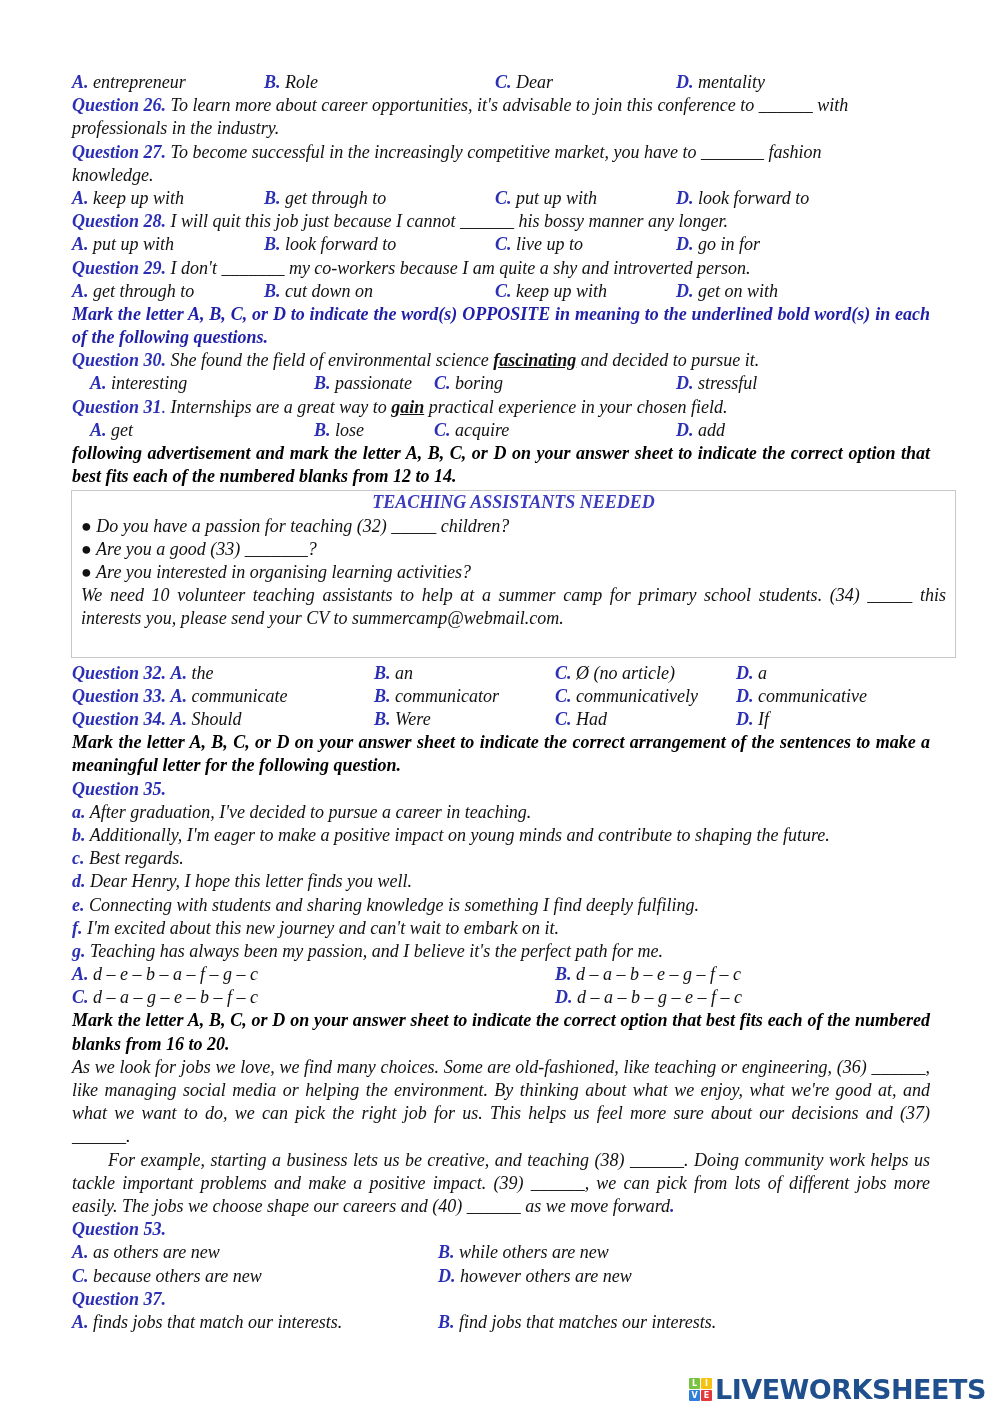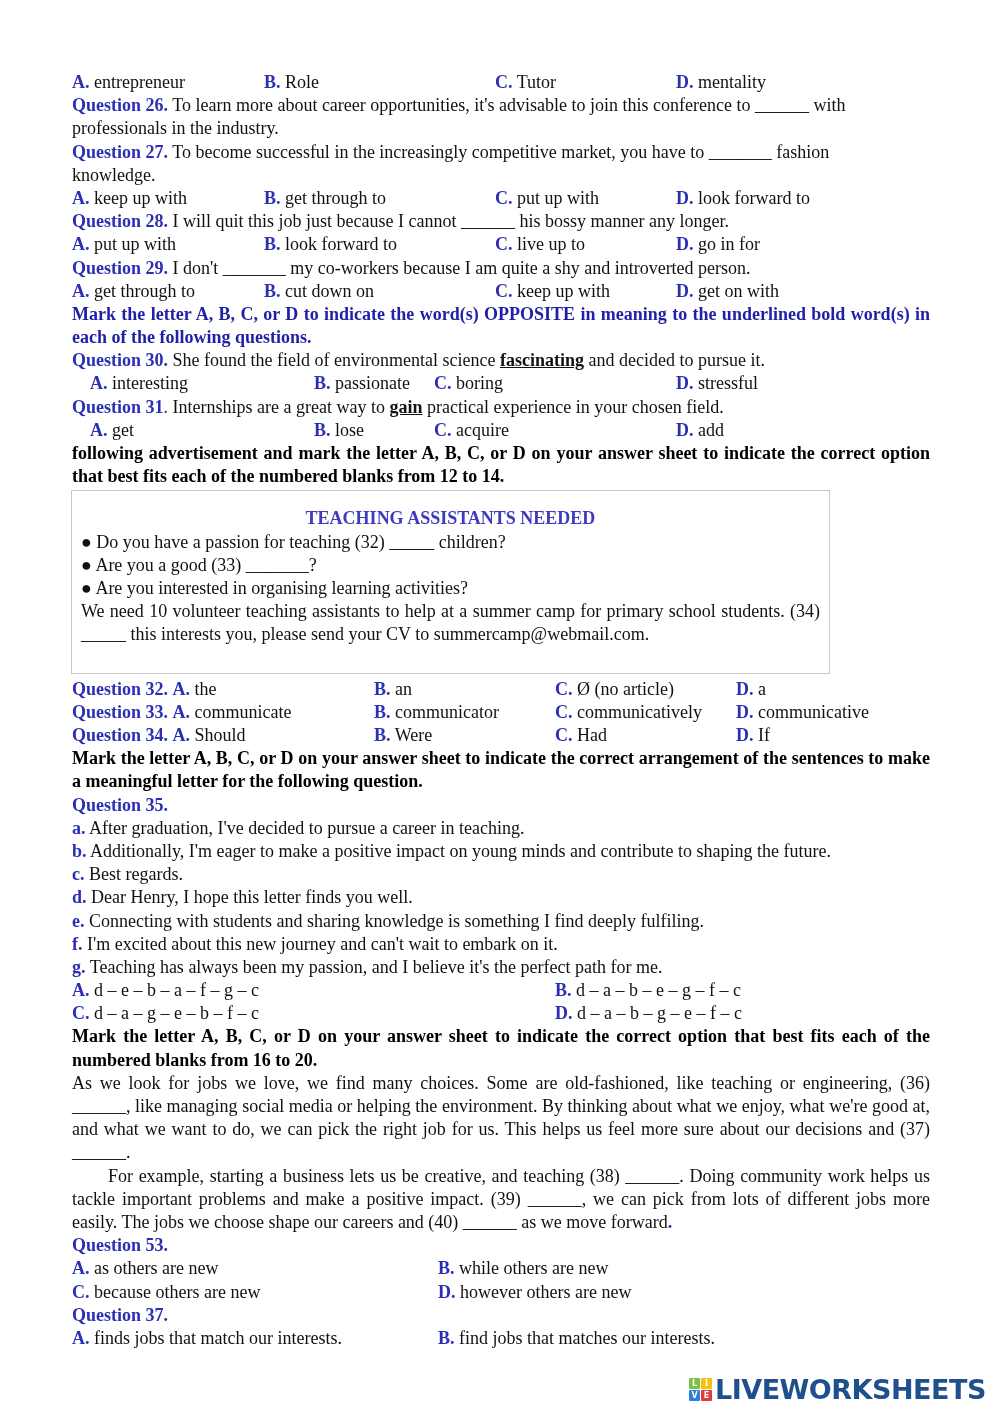--- a/index.html
+++ b/index.html
@@ -1,49 +1,49 @@
 <!DOCTYPE html>
 <html><head>
 <meta charset="utf-8">
 <style>
   html, body { margin: 0; padding: 0; background: #ffffff; }
   body { width: 1000px; height: 1414px; position: relative; overflow: hidden;
          font-family: "Liberation Serif", "DejaVu Serif", serif; color: #111; }
   .page { position: absolute; left: 72px; top: 71px; width: 858px; font-size: 18px; line-height: 23.2px; }
-  .line { white-space: nowrap; position: relative; height: 23.2px; }
+  .line { white-space: nowrap; position: relative; height: 23.2px; font-style: italic; }
   .wrap { white-space: normal; height: auto; }
   .just { text-align: justify; text-align-last: left; }
   .ql { color: #2b2fb3; font-weight: bold; }
   .lt { color: #2b2fb3; font-weight: bold; }
   .red { color: #000000; font-weight: bold; }
   .blueb { color: #1f1fa8; font-weight: bold; }
   .ul { font-weight: bold; text-decoration: underline; }
   .opt { position: absolute; top: 0; }
   .c0 { left: 0; } .c1 { left: 192px; } .c2 { left: 423px; } .c3 { left: 604px; }
   .d0 { left: 18px; } .d1 { left: 242px; } .d2 { left: 362px; } .d3 { left: 604px; }
   .e0 { left: 0; } .e1 { left: 302px; } .e2 { left: 483px; } .e3 { left: 664px; }
   .h0 { left: 0; } .h1 { left: 483px; text-align: right; }
   .k0 { left: 0; } .k1 { left: 366px; }
-  .adbox { border: 1px solid #c8c8c8; margin: 2px 0 4px -1px; padding: 16px 9px 26px 9px; width: 759px; box-sizing: border-box; }
+  .adbox { border: 1px solid #c8c8c8; margin: 2px 0 4px -1px; padding: 0 9px 26px 9px; width: 885px; box-sizing: border-box; }
   .adtitle { text-align: center; color: #3c3cbf; font-weight: bold; }
   .indent { text-indent: 36px; }
   .logo { position: absolute; left: 689px; top: 1376px; height: 26px; display: flex; align-items: center; }
   .tiles { display: grid; grid-template-columns: 11px 11px; grid-template-rows: 11px 11px; gap: 1px; margin-right: 3px; }
   .tile { font: bold 8px "DejaVu Sans", sans-serif; color: #fff; display: flex; align-items: center; justify-content: center; border-radius: 1px; }
   .wordmark { font: bold 27px "DejaVu Sans", sans-serif; color: #1f4f8c; letter-spacing: -0.5px; }
 </style>
 </head>
 <body>
 
 <div class="page">
 
   <div class="line">
     <span class="opt c0"><span class="lt">A.</span> <span>entrepreneur</span></span>
     <span class="opt c1"><span class="lt">B.</span> <span>Role</span></span>
-    <span class="opt c2"><span class="lt">C.</span> <span>Tutor</span></span>
+    <span class="opt c2"><span class="lt">C.</span> <span>Dear</span></span>
     <span class="opt c3"><span class="lt">D.</span> <span>mentality</span></span>
   </div>
 
   <div class="line"><span class="ql">Question 26.</span><span> To learn more about career opportunities, it's advisable to join this conference to ______ with</span></div>
   <div class="line">professionals in the industry.</div>
 
   <div class="line"><span class="ql">Question 27.</span><span> To become successful in the increasingly competitive market, you have to _______ fashion</span></div>
   <div class="line">knowledge.</div>
   <div class="line">
     <span class="opt c0"><span class="lt">A.</span> <span>keep up with</span></span>

